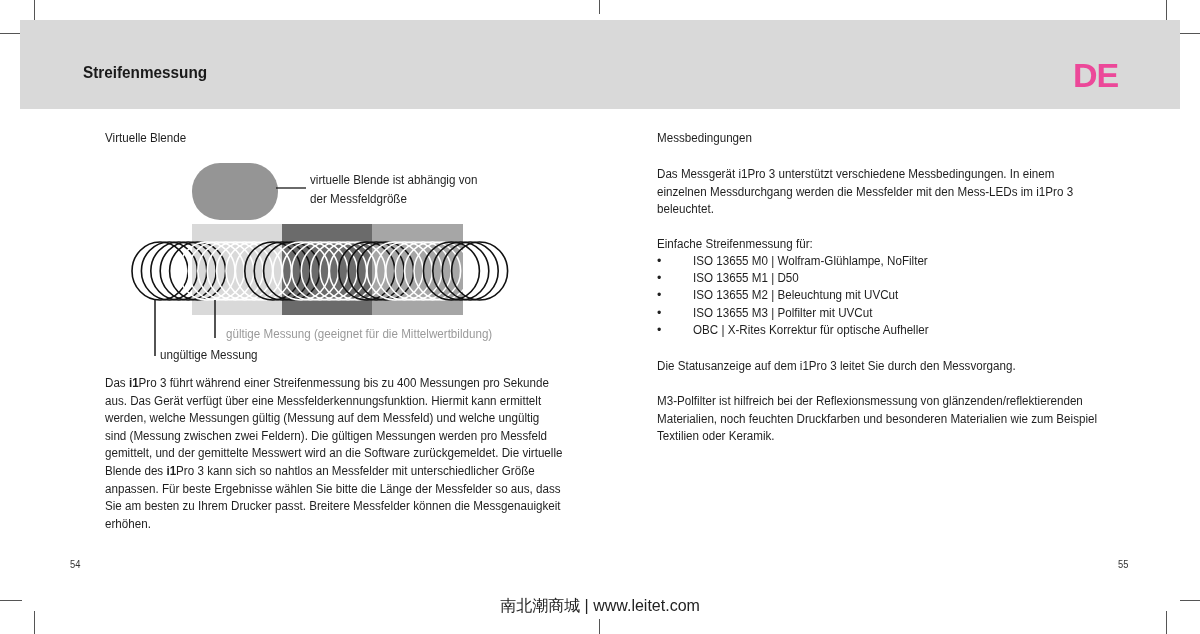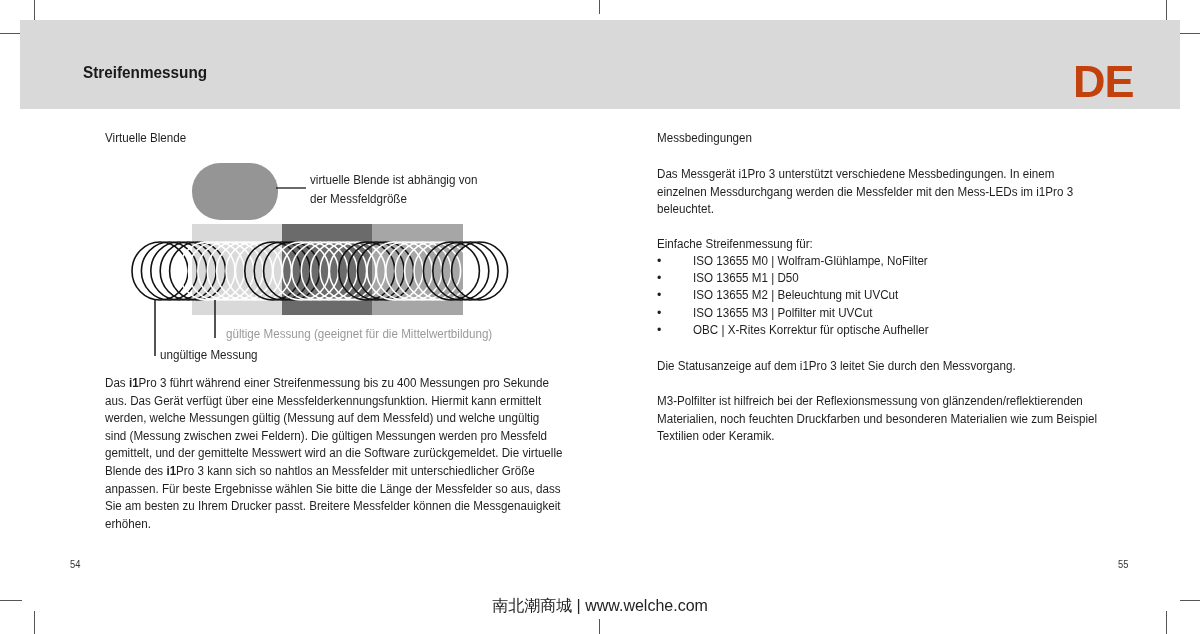--- a/index.html
+++ b/index.html
@@ -1,20 +1,20 @@
 <!DOCTYPE html>
 <html><head>
 <meta charset="utf-8">
 <style>
   html, body { margin:0; padding:0; }
   body { width:1200px; height:634px; position:relative; background:#ffffff; overflow:hidden;
          font-family:"Liberation Sans", sans-serif; color:#1a1a1a; }
   .header-band { position:absolute; left:20px; top:20px; width:1160px; height:89px; background:#d9d9d9; }
   .section-title { position:absolute; left:83px; top:63px; font-size:17px; font-weight:bold; color:#1a1a1a; transform:scaleX(0.9); transform-origin:left; }
-  .lang-badge { position:absolute; left:1073px; top:56px; font-size:45px; font-weight:bold; color:#c2410c; letter-spacing:-1px; }
+  .lang-badge { position:absolute; left:1073px; top:56px; font-size:34px; font-weight:bold; color:#ec4899; letter-spacing:-1px; }
   .crop { position:absolute; background:#555; }
   .txt { position:absolute; font-size:12.5px; line-height:17.6px; color:#1f1f1f; transform:scaleX(0.93); transform-origin:left top; white-space:nowrap; }
   .para { position:absolute; font-size:12.5px; line-height:17.6px; color:#1f1f1f; transform:scaleX(0.93); transform-origin:left top; }
   .para .ln { display:block; white-space:nowrap; }
   .bullet-list { position:absolute; left:657px; top:253px; margin:0; padding:0; list-style:none; font-size:12.5px; line-height:17.2px; color:#1f1f1f; }
   .bullet-list li { position:relative; white-space:nowrap; }
   .bullet-list .dot { position:absolute; left:0; }
   .bullet-list .item-text { position:absolute; left:36px; transform:scaleX(0.93); transform-origin:left top; }
   .bullet-list li { height:17.2px; }
   .page-num { position:absolute; top:558px; font-size:11px; color:#333; transform:scaleX(0.85); transform-origin:left; }
@@ -147,13 +147,13 @@
 <div class="txt" style="left:657px;top:358px;">Die Statusanzeige auf dem i1Pro 3 leitet Sie durch den Messvorgang.</div>
 
 <div class="para" style="left:657px;top:393px;">
   <span class="ln">M3-Polfilter ist hilfreich bei der Reflexionsmessung von glänzenden/reflektierenden</span>
   <span class="ln">Materialien, noch feuchten Druckfarben und besonderen Materialien wie zum Beispiel</span>
   <span class="ln">Textilien oder Keramik.</span>
 </div>
 
 <div class="page-num" style="left:1118px;">55</div>
 
-<div class="watermark">南北潮商城 | www.welche.com</div>
+<div class="watermark">南北潮商城 | www.leitet.com</div>
 
 </body></html>

